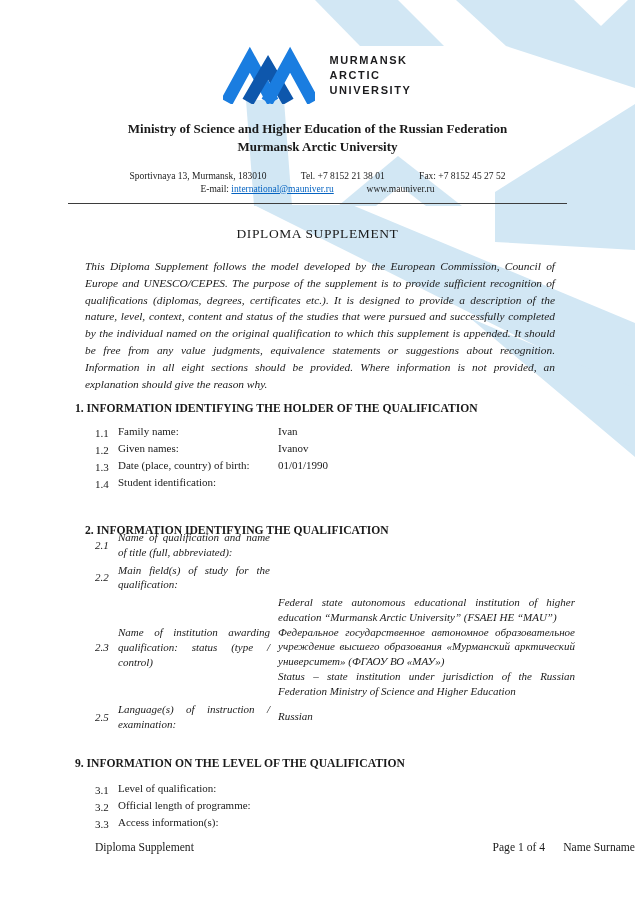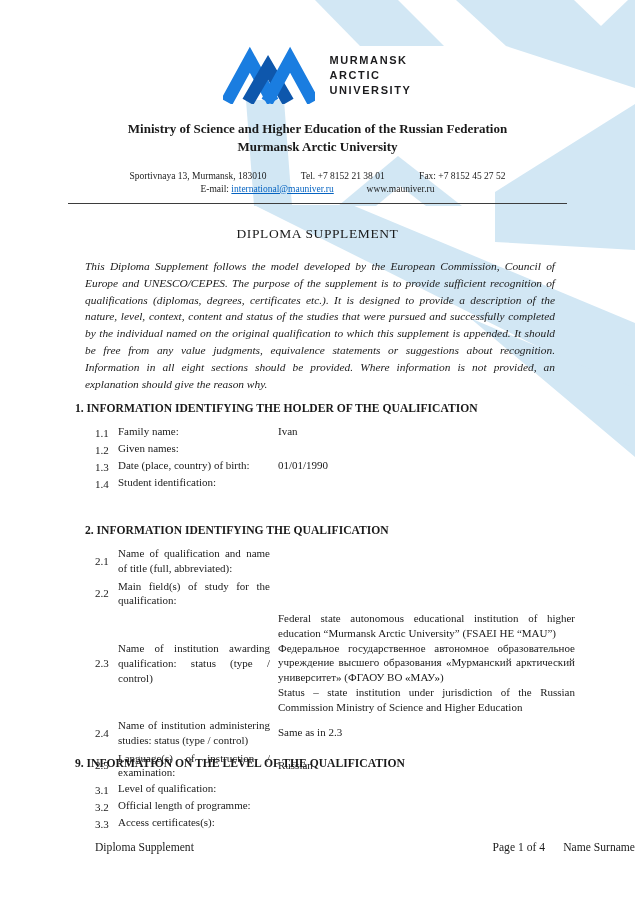--- a/index.html
+++ b/index.html
@@ -34,21 +34,21 @@
   .rows{position:absolute;left:95px;width:480px;font-size:11px;}
   .row{display:grid;grid-template-columns:23px 152px 305px;column-gap:0;align-items:center;}
   .row .num{align-self:center;}
   .row .lbl{line-height:14.8px;}
   .row .val{padding-left:8px;line-height:14.8px;}
   .justify{text-align:justify;}
   #rows1{top:424px;}
   #rows1 .row{min-height:17px;align-items:baseline;}
   #rows3{top:781px;}
   #rows3 .row{min-height:17px;align-items:baseline;}
-  #rows2{top:546px;}
+  #rows2{top:530px;font-style:italic;}
   #rows2 .row{margin-bottom:3px;}
   .val p{margin:0 0 1px 0;text-align:justify;line-height:14.4px;}
 
   .footer{position:absolute;top:841px;left:0;width:100%;font-size:11.6px;}
   .footer .f-left{position:absolute;left:95px;}
   .footer .f-center{position:absolute;left:0;width:100%;text-align:right;}
   .footer .f-right{position:absolute;right:90px;}
 </style>
 </head>
 <body>
@@ -114,20 +114,21 @@
     <div class="sec-heading" id="h1">1. INFORMATION IDENTIFYING THE HOLDER OF THE QUALIFICATION</div>
     <div class="rows" id="rows1">
       <div class="row">
         <span class="num">1.1</span>
         <span class="lbl">Family name:</span>
         <span class="val">Ivan</span>
       </div>
       <div class="row">
         <span class="num">1.2</span>
         <span class="lbl">Given names:</span>
+        <span class="val">Ivanov</span>
       </div>
       <div class="row">
         <span class="num">1.3</span>
         <span class="lbl">Date (place, country) of birth:</span>
         <span class="val">01/01/1990</span>
       </div>
       <div class="row">
         <span class="num">1.4</span>
         <span class="lbl">Student identification:</span>
         <span class="val"></span>
@@ -145,27 +146,22 @@
         <span class="num">2.2</span>
         <span class="lbl justify">Main field(s) of study for the qualification:</span>
         <span class="val"></span>
       </div>
       <div class="row">
         <span class="num">2.3</span>
         <span class="lbl justify">Name of institution awarding qualification: status (type / control)</span>
         <span class="val">
           <p>Federal state autonomous educational institution of higher education “Murmansk Arctic University” (FSAEI HE “MAU”)</p>
           <p>Федеральное государственное автономное образовательное учреждение высшего образования «Мурманский арктический университет» (ФГАОУ ВО «МАУ»)</p>
-          <p>Status – state institution under jurisdiction of the Russian Commission Ministry of Science and Higher Education</p>
+          <p>Status – state institution under jurisdiction of the Russian Federation Ministry of Science and Higher Education</p>
         </span>
-      </div>
-      <div class="row">
-        <span class="num">2.4</span>
-        <span class="lbl justify">Name of institution administering studies: status (type / control)</span>
-        <span class="val">Same as in 2.3</span>
       </div>
       <div class="row">
         <span class="num">2.5</span>
         <span class="lbl justify">Language(s) of instruction / examination:</span>
         <span class="val">Russian</span>
       </div>
     </div>
 
     <div class="sec-heading" id="h3">9. INFORMATION ON THE LEVEL OF THE QUALIFICATION</div>
     <div class="rows" id="rows3">
@@ -174,21 +170,21 @@
         <span class="lbl">Level of qualification:</span>
         <span class="val"></span>
       </div>
       <div class="row">
         <span class="num">3.2</span>
         <span class="lbl">Official length of programme:</span>
         <span class="val"></span>
       </div>
       <div class="row">
         <span class="num">3.3</span>
-        <span class="lbl">Access certificates(s):</span>
+        <span class="lbl">Access information(s):</span>
         <span class="val"></span>
       </div>
     </div>
 
     <div class="footer">
       <span class="f-center">Name Surname</span>
       <span class="f-left">Diploma Supplement</span>
       <span class="f-right">Page 1 of 4</span>
     </div>
 

